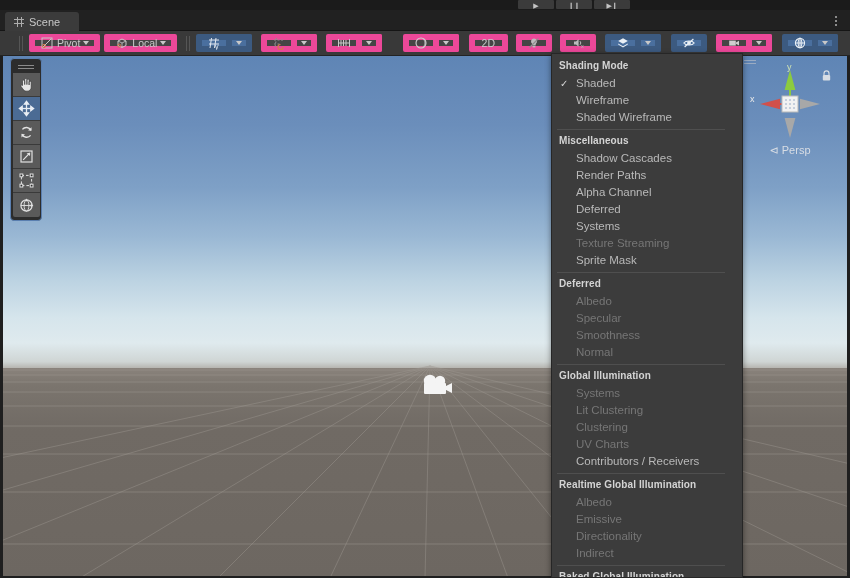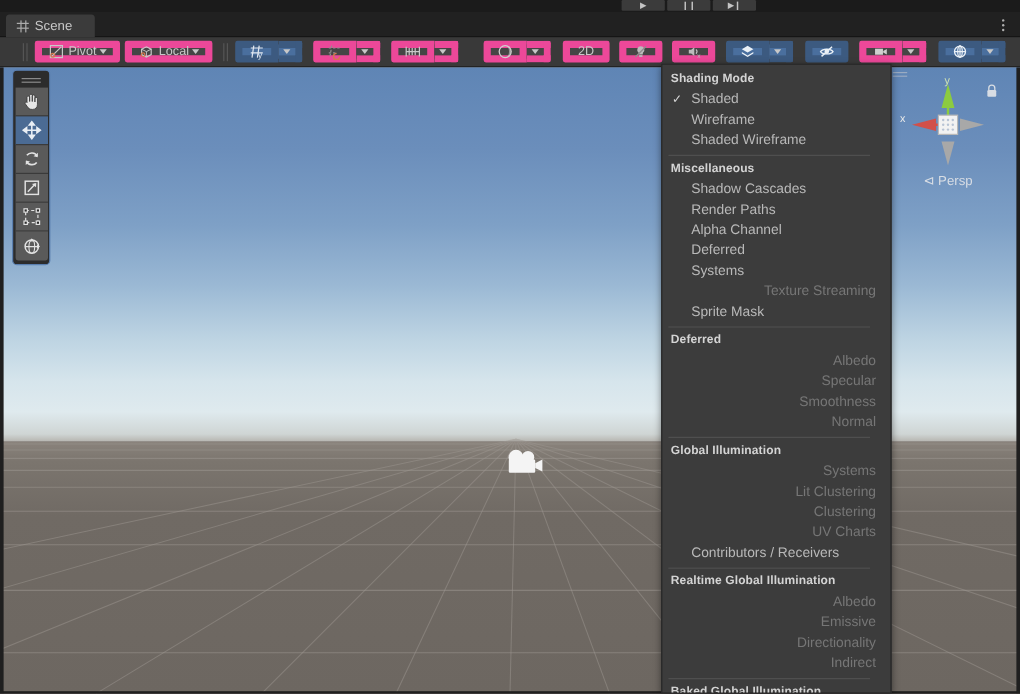--- a/index.html
+++ b/index.html
@@ -148,21 +148,21 @@
     padding: 3px 12px 0 0; overflow: hidden; max-height: 525px;
   }
   .menu-header {
     color: #d4d4d4; font-size: 10px; font-weight: bold;
     padding: 3px 0 3px 7px; letter-spacing: .1px;
   }
   .menu-item {
     position: relative; height: 17px; display: flex; align-items: center;
     padding-left: 24px; font-size: 11.5px; color: #b9b9b9;
   }
-  .menu-item.disabled { color: #767676; justify-content: flex-end; }
+  .menu-item.disabled { color: #767676; }
   .menu-item .check {
     position: absolute; left: 8px; top: 50%; transform: translateY(-50%);
     color: #d5d5d5; font-size: 10px;
   }
   .menu-sep { height: 1px; background: #4f4f4f; margin: 4px 5px 2px 5px; }
 </style>
 </head>
 <body>
 
 <div id="app">

